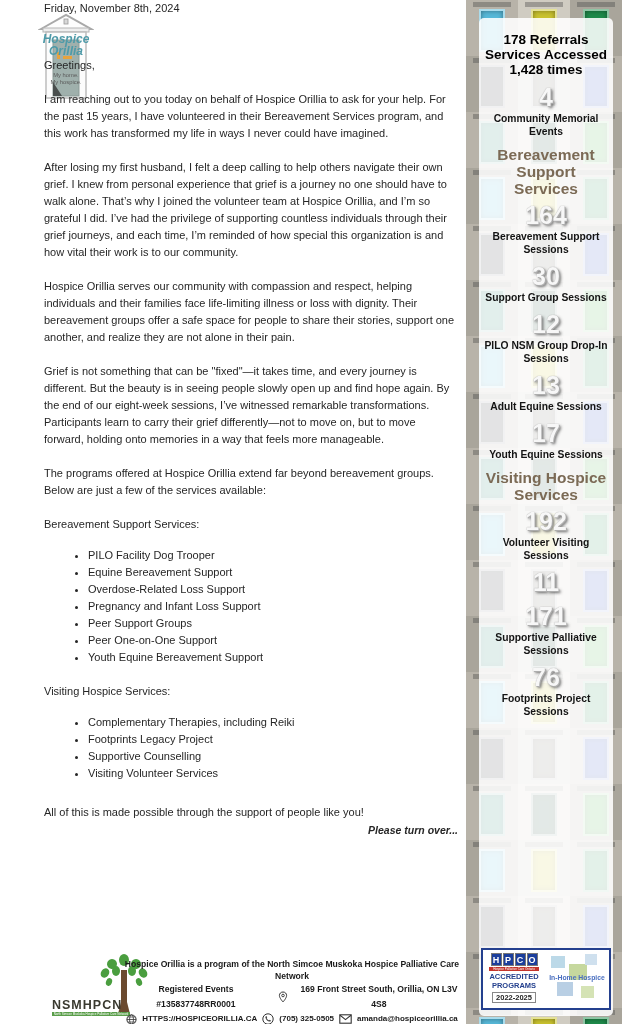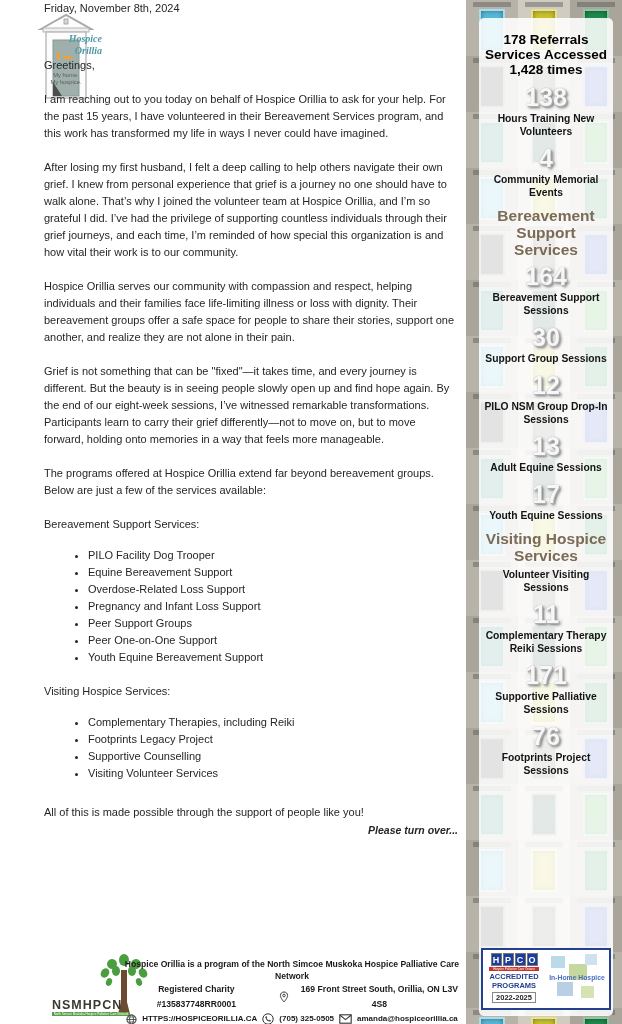--- a/index.html
+++ b/index.html
@@ -16,23 +16,23 @@
   .list-title { margin-top:17px; }
   ul.svc { margin:14px 0 0; padding-left:44px; list-style:disc; }
   ul.svc li { margin:0; }
   .closing { margin-top:22px; }
   .turnover { margin-top:1px; text-align:right; font-style:italic; font-weight:bold;
               font-size:10.5px; }
 
   
   .ho-logo { position:absolute; left:38px; top:12px; width:56px; height:88px; }
   .ho-logo svg { position:absolute; left:0; top:0; }
-  .ho-script { position:absolute; left:-8px; width:72px; text-align:right;
-               font-family:Liberation Serif, serif; font-style:italic; color:#4e9aa8;
-               font-size:10px; line-height:12px; font-weight:bold; }
+  .ho-script { position:absolute; left:-8px; width:72px; text-align:center;
+               font-family:Liberation Sans, sans-serif; font-style:italic; color:#4e9aa8;
+               font-size:12px; line-height:12px; font-weight:bold; }
   .ho-s1 { top:21px; } .ho-s2 { top:33px; }
   .ho-tag { position:absolute; left:0; width:56px; text-align:center; color:#5a5a5a;
             font-size:5.8px; line-height:7px; }
   .ho-t1 { top:60px; } .ho-t2 { top:67px; }
 
   
   .footer { position:absolute; left:0; top:950px; width:466px; height:74px; }
   .nsm-logo { position:absolute; left:52px; top:4px; width:112px; height:64px; }
   .nsm-text { position:absolute; left:0; top:44px; font-weight:bold; font-size:12.5px;
               letter-spacing:1px; color:#3a3a30; }
@@ -173,21 +173,21 @@
           <ellipse cx="13" cy="28" rx="4" ry="3" transform="rotate(-70 13 28)"></ellipse>
           <ellipse cx="43" cy="28" rx="4" ry="3" transform="rotate(70 43 28)"></ellipse>
         </g>
       </svg>
       <span class="nsm-text">NSMHPCN</span>
       <span class="nsm-tag">North Simcoe Muskoka Hospice Palliative Care Network</span>
     </div>
     <div class="footer-text">
       <div class="f-line1">Hospice Orillia is a program of the North Simcoe Muskoka Hospice Palliative Care Network</div>
       <div class="f-line2">
-        <span>Registered Charity #135837748RR0001</span>
+        <span>Registered Events #135837748RR0001</span>
         <span class="f-ico">
           <svg width="10" height="12" viewBox="0 0 10 12">
               <path d="M5 1 C2.8 1 1.4 2.6 1.4 4.5 C1.4 7 5 11 5 11 C5 11 8.6 7 8.6 4.5 C8.6 2.6 7.2 1 5 1 Z" fill="none" stroke="#333" stroke-width="1"></path>
               <circle cx="5" cy="4.5" r="1.3" fill="none" stroke="#333" stroke-width="0.9"></circle>
             </svg>
         </span>
         <span>169 Front Street South, Orillia, ON L3V 4S8</span>
       </div>
       <div class="f-line3">
         <span class="f-ico">
@@ -450,24 +450,20 @@
         </div>
       </div>
     <div class="panel">
       <div class="summary">
         <div>178 Referrals</div>
         <div>Services Accessed</div>
         <div>1,428 times</div>
       </div>
       <div id="stats">
           <div class="stat">
-            <div class="num">138</div>
-            <div class="lbl">Hours Training New Volunteers</div>
-          </div>
-          <div class="stat">
             <div class="num">4</div>
             <div class="lbl">Community Memorial Events</div>
           </div>
           <div class="sb-header">Bereavement Support Services</div>
           <div class="stat">
             <div class="num">164</div>
             <div class="lbl">Bereavement Support Sessions</div>
           </div>
           <div class="stat">
             <div class="num">30</div>
@@ -480,25 +476,25 @@
           <div class="stat">
             <div class="num">13</div>
             <div class="lbl">Adult Equine Sessions</div>
           </div>
           <div class="stat">
             <div class="num">17</div>
             <div class="lbl">Youth Equine Sessions</div>
           </div>
           <div class="sb-header">Visiting Hospice Services</div>
           <div class="stat">
+            <div class="num">192</div>
             <div class="lbl">Volunteer Visiting Sessions</div>
           </div>
           <div class="stat">
             <div class="num">11</div>
-            <div class="lbl">Complementary Therapy Reiki Sessions</div>
           </div>
           <div class="stat">
             <div class="num">171</div>
             <div class="lbl">Supportive Palliative Sessions</div>
           </div>
           <div class="stat">
             <div class="num">76</div>
             <div class="lbl">Footprints Project Sessions</div>
           </div>
         </div>

